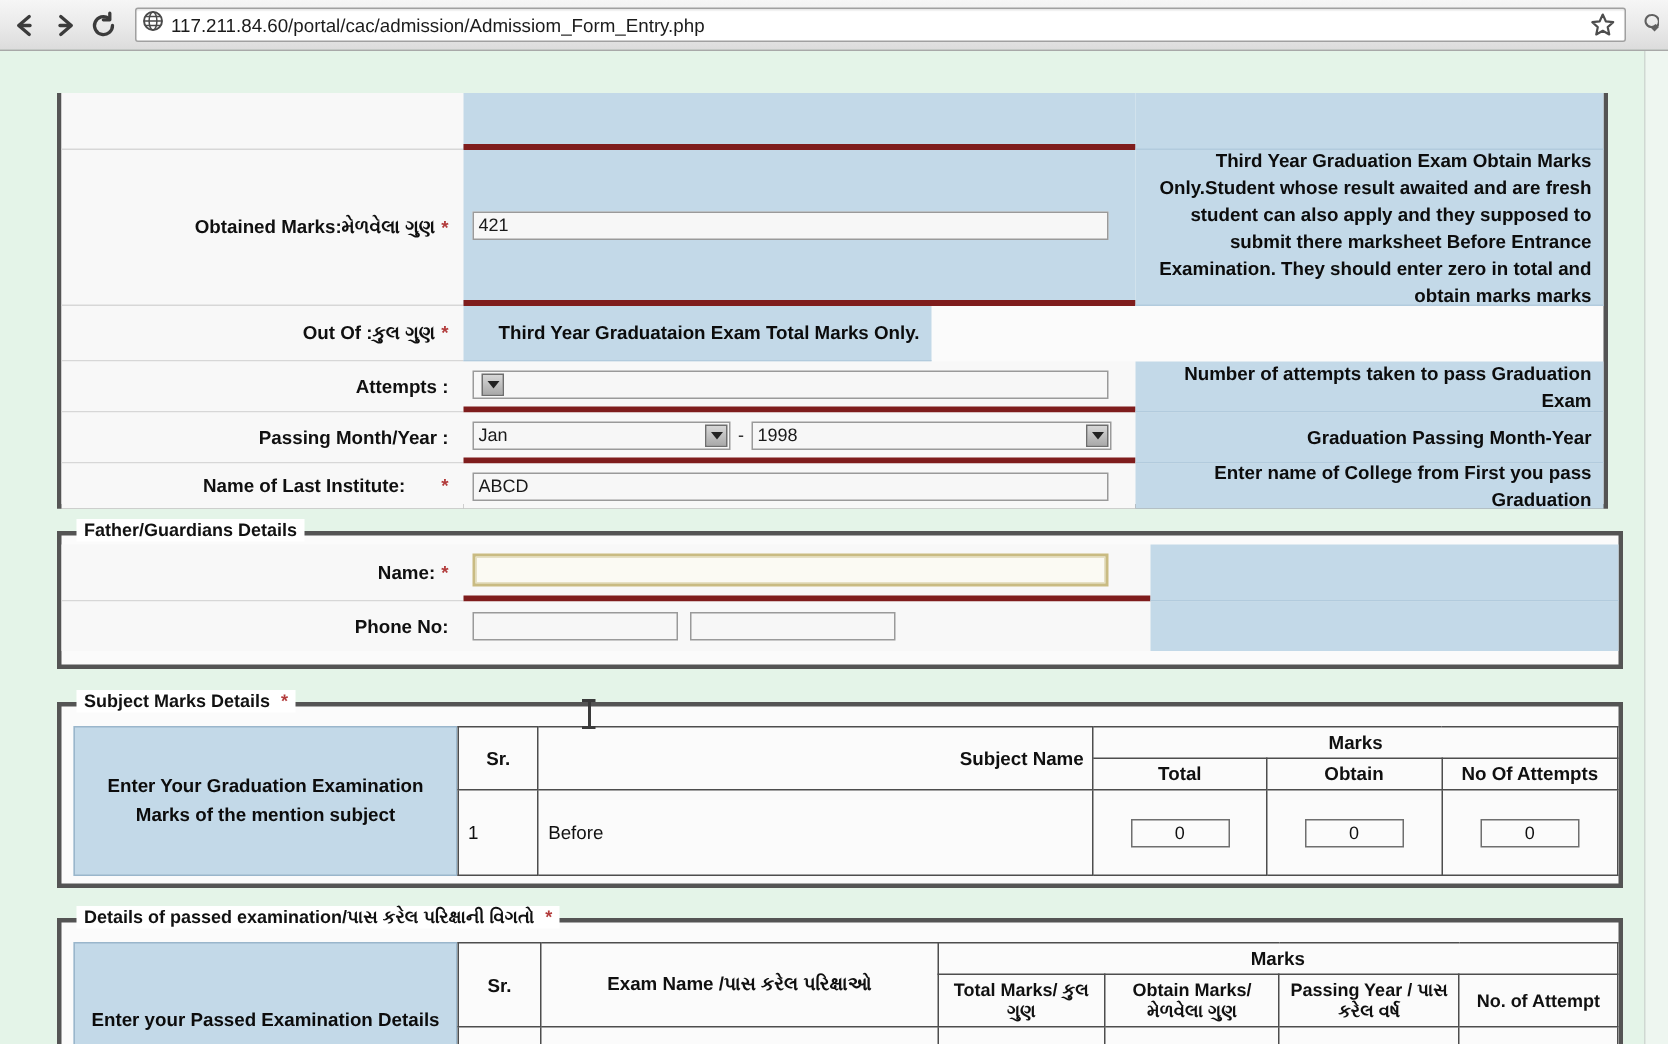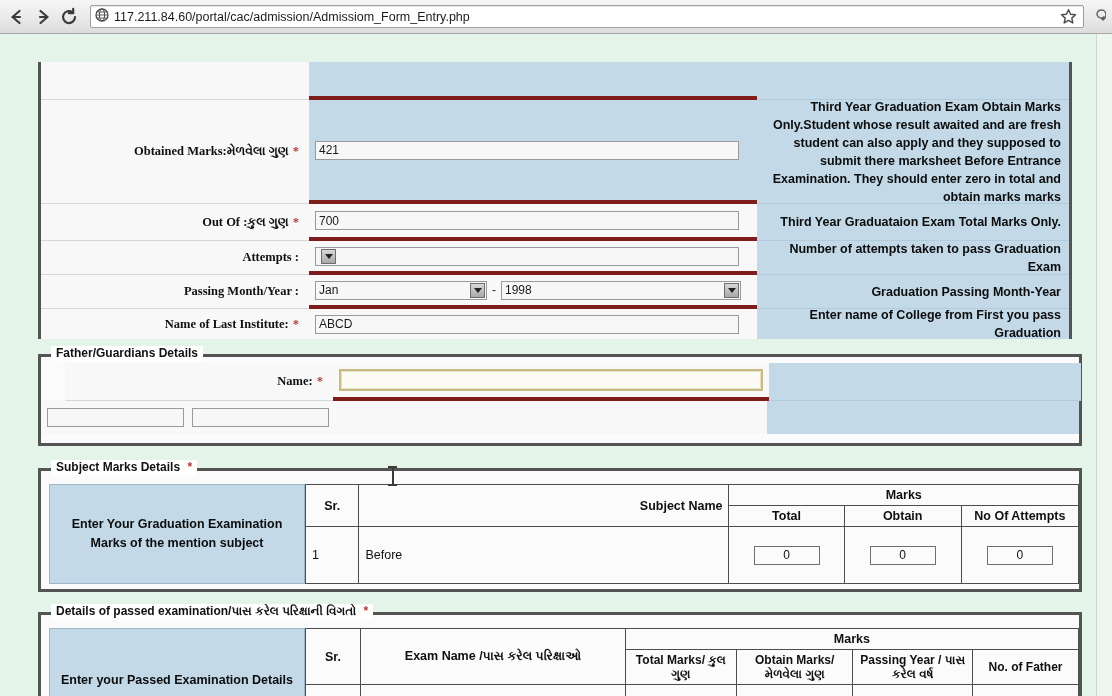--- a/index.html
+++ b/index.html
@@ -91,21 +91,20 @@
     width: 268px;
     flex: 0 0 268px;
     text-align: right;
     padding: 4px 10px 4px 4px;
     font-size: 12.5px;
     font-weight: bold;
     color: #101010;
     border-bottom: 1px solid #d7d7d7;
     display: flex; align-items: center; justify-content: flex-end;
     background: #f8f8f8;
-    font-family: Liberation Serif, serif;
   }
   .ffield {
     flex: 1 1 auto;
     padding: 3px 6px;
     border-bottom: 4px solid #7f1d1d;
     display: flex; align-items: center;
     background: #f8f8f8;
   }
   .fhelp {
     width: 312px; flex: 0 0 312px;
@@ -275,23 +274,20 @@
         <input type="text" class="wide" style="width: 424px;" value="421">
       </div>
       <div class="fhelp">Third Year Graduation Exam Obtain Marks Only.Student whose result awaited and are fresh student can also apply and they supposed to submit there marksheet Before Entrance Examination. They should enter zero in total and obtain marks marks</div>
     </div>
 
     <div class="frow" style="height:37px;">
       <div class="flabel">
         <span>Out Of :કુલ ગુણ</span>
         <span class="req" style="margin-left:4px;">*</span>
       </div>
-      <div class="ffield">
-        <input type="text" style="width: 424px;" value="700">
-      </div>
       <div class="fhelp">Third Year Graduataion Exam Total Marks Only.</div>
     </div>
 
     <div class="frow" style="height:34px;">
       <div class="flabel">
         <span>Attempts :</span>
       </div>
       <div class="ffield">
         <div class="selectbox" style="width:424px;">
           <span class="arrow">
@@ -318,48 +314,51 @@
           <span class="sv">1998</span>
           <span class="arrow">
               <i></i>
             </span>
         </div>
       </div>
       <div class="fhelp">Graduation Passing Month-Year</div>
     </div>
 
     <div class="frow" style="height:30px;">
-      <div class="flabel" style="border-bottom:none;">
+      <div class="flabel" style="border-bottom:none;gap:20px;">
         <span>Name of Last Institute:</span>
         <span class="req" style="margin-left:4px;">*</span>
       </div>
       <div class="ffield" style="border-bottom:none;">
         <input type="text" style="width: 424px;" value="ABCD">
       </div>
       <div class="fhelp" style="border-bottom:none;">Enter name of College from First you pass Graduation</div>
     </div>
   </div>
 
   <div class="fieldset" style="left:38px; top:320px; width:1044px; height:92px;">
     <div class="legend">
       <span>Father/Guardians Details</span>
     </div>
 
-    <div class="frow" style="height:38px; margin-top:6px;padding-left:24px;">
+    <div class="frow" style="height:38px; margin-top:6px;">
       <div class="flabel">
         <span>Name:</span>
         <span class="req" style="margin-left:4px;">*</span>
       </div>
       <div class="ffield">
         <input type="text" class="focused" style="width: 424px;" value="">
       </div>
       <div class="fhelp"></div>
     </div>
 
     <div class="frow" style="height:33px;">
+      <div class="flabel" style="border-bottom:none;">
+        <span>Phone No:</span>
+      </div>
       <div class="ffield" style="border-bottom:none;">
         <input type="text" style="width: 137px;" value="">
         <input type="text" style="width: 137px; margin-left: 8px;" value="">
       </div>
       <div class="fhelp" style="border-bottom:none;"></div>
     </div>
   </div>
 
   <div class="fieldset" style="left:38px; top:434px; width:1044px; height:124px;">
     <div class="legend">
@@ -415,21 +414,21 @@
         <thead>
           <tr>
             <th rowspan="2" style="width:52px;" class="tcenter">Sr.</th>
             <th rowspan="2" style="width:250px;" class="tcenter">Exam Name /પાસ કરેલ પરિક્ષાઓ</th>
             <th colspan="4" class="tcenter">Marks</th>
           </tr>
           <tr>
             <th style="width:105px; font-size:12px;" class="tcenter">Total Marks/ કુલ ગુણ</th>
             <th style="width:110px; font-size:12px;" class="tcenter">Obtain Marks/ મેળવેલા ગુણ</th>
             <th style="width:113px; font-size:12px;" class="tcenter">Passing Year / પાસ કરેલ વર્ષ</th>
-            <th style="width:100px; font-size:12px;" class="tcenter">No. of Father</th>
+            <th style="width:100px; font-size:12px;" class="tcenter">No. of Attempt</th>
           </tr>
         </thead>
         <tbody>
           <tr>
             <td class="cell">1</td>
             <td class="cell">HSC</td>
             <td class="tcenter">
               
             </td>
             <td class="tcenter">

